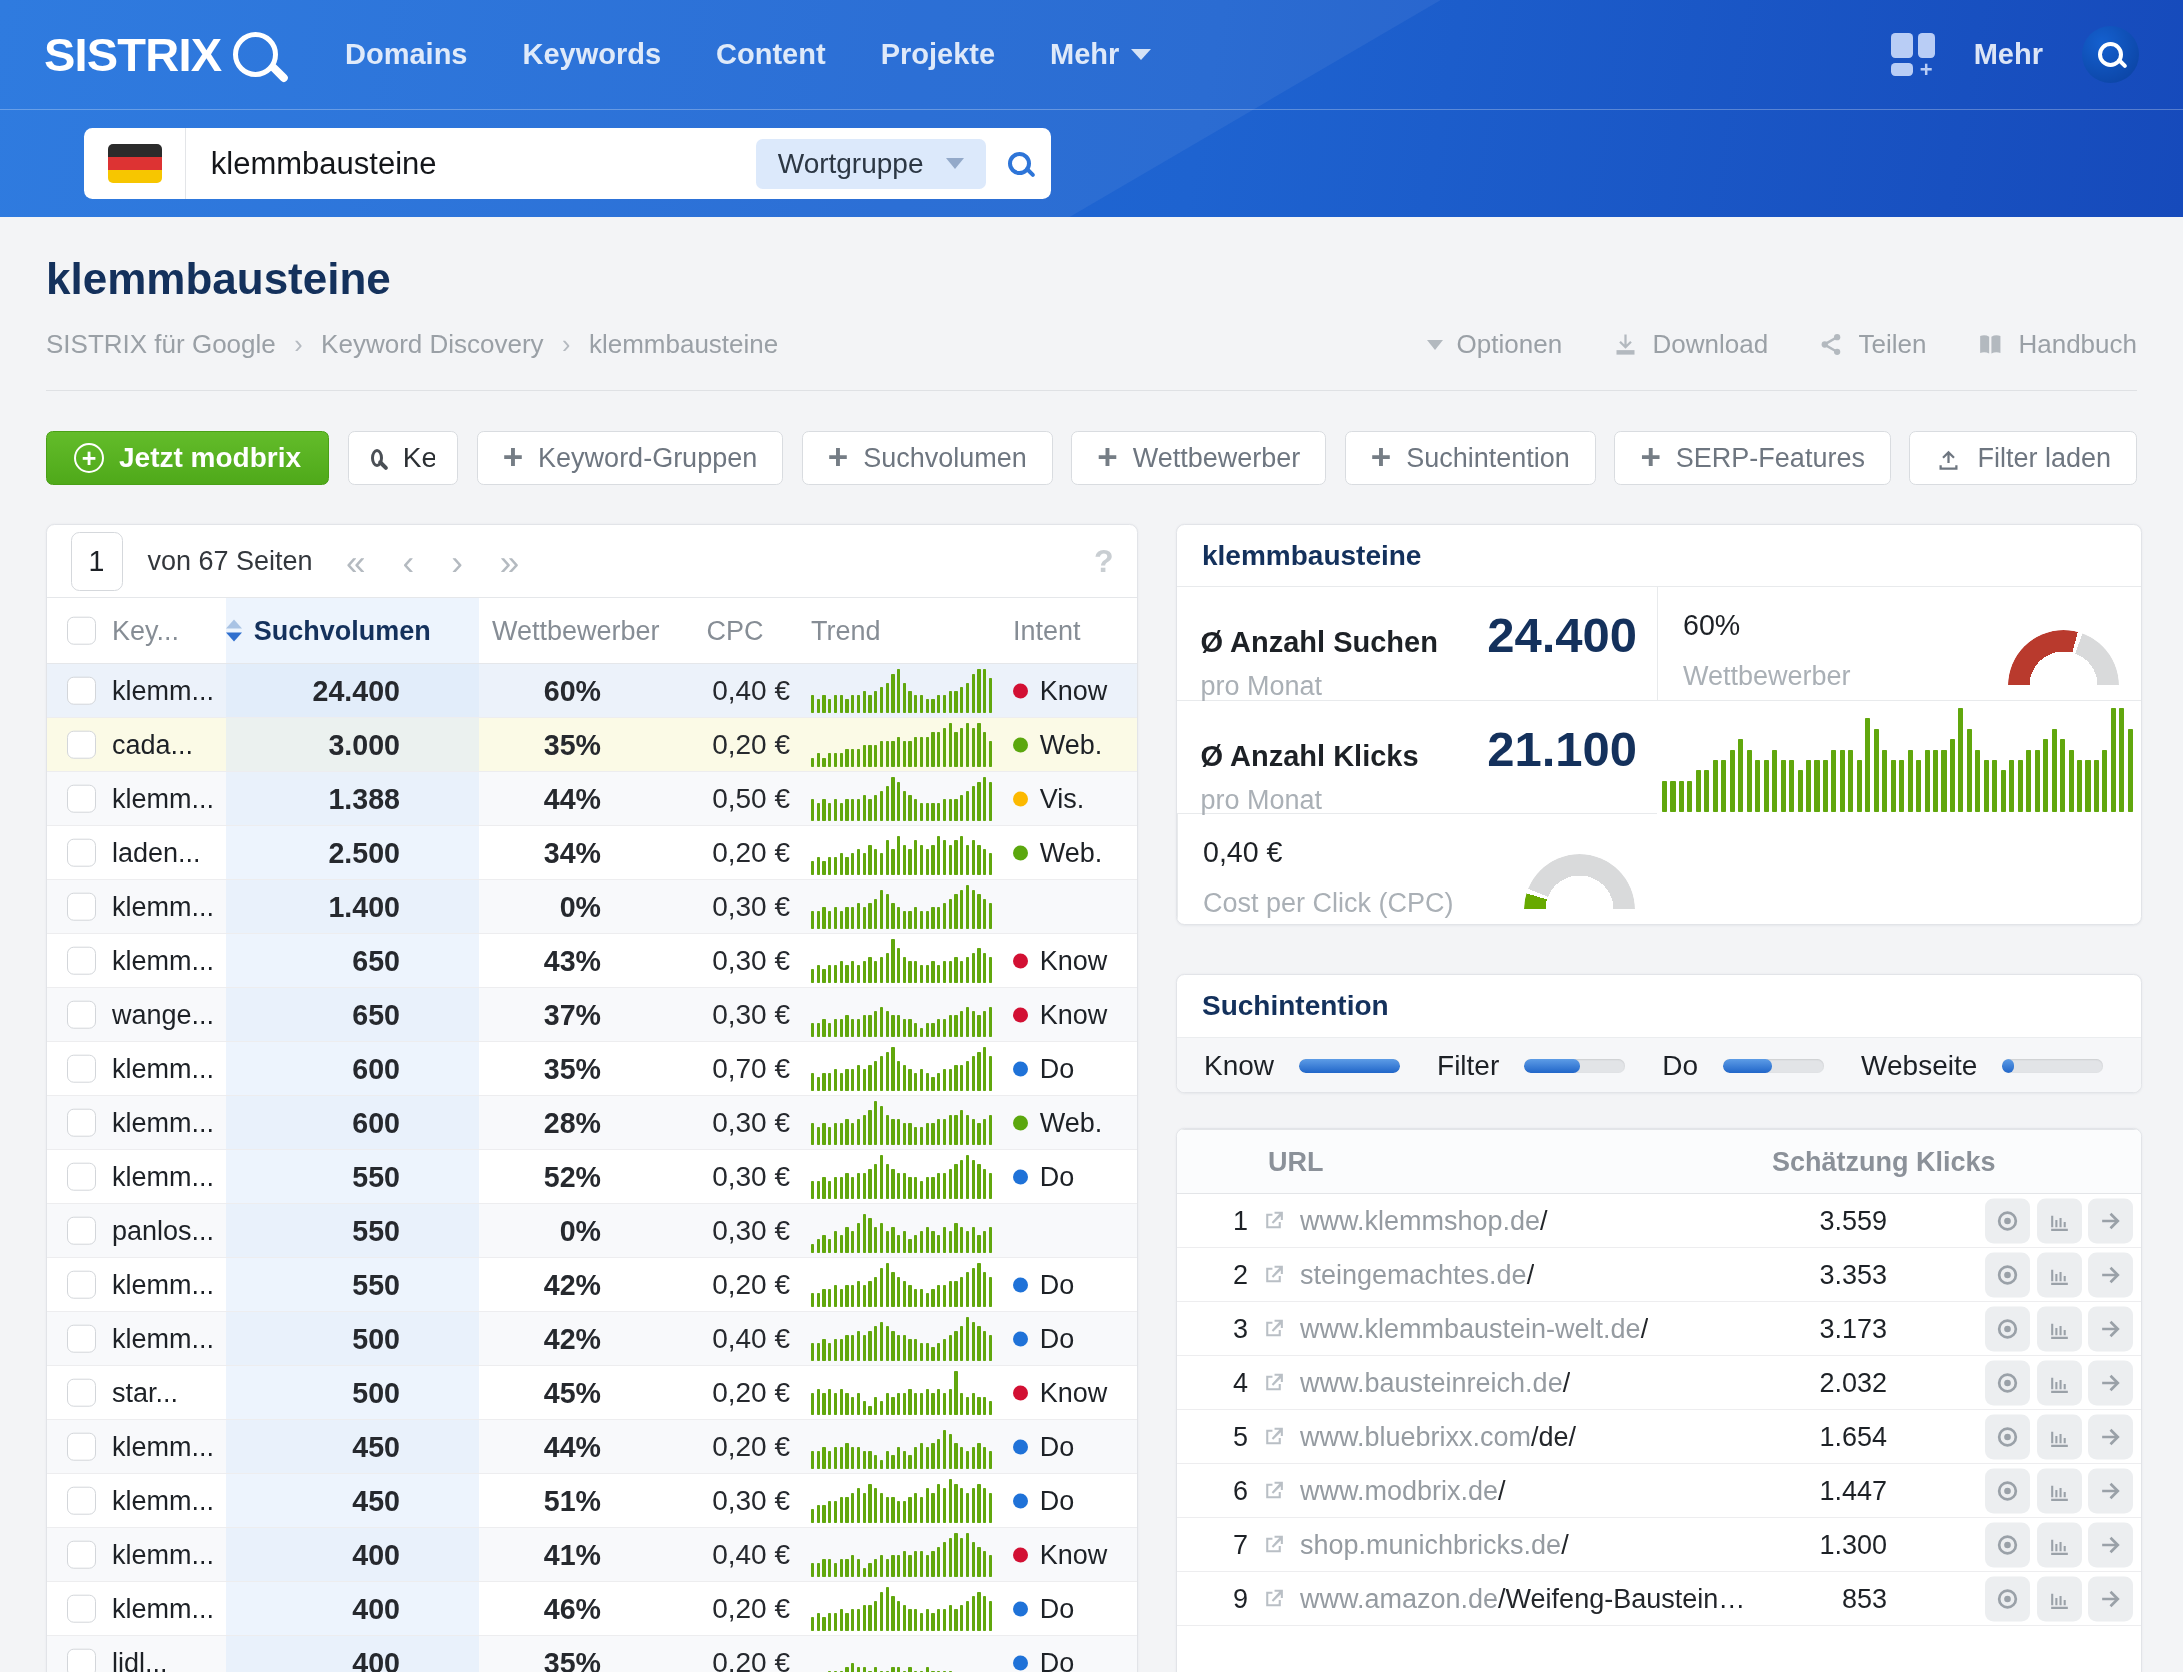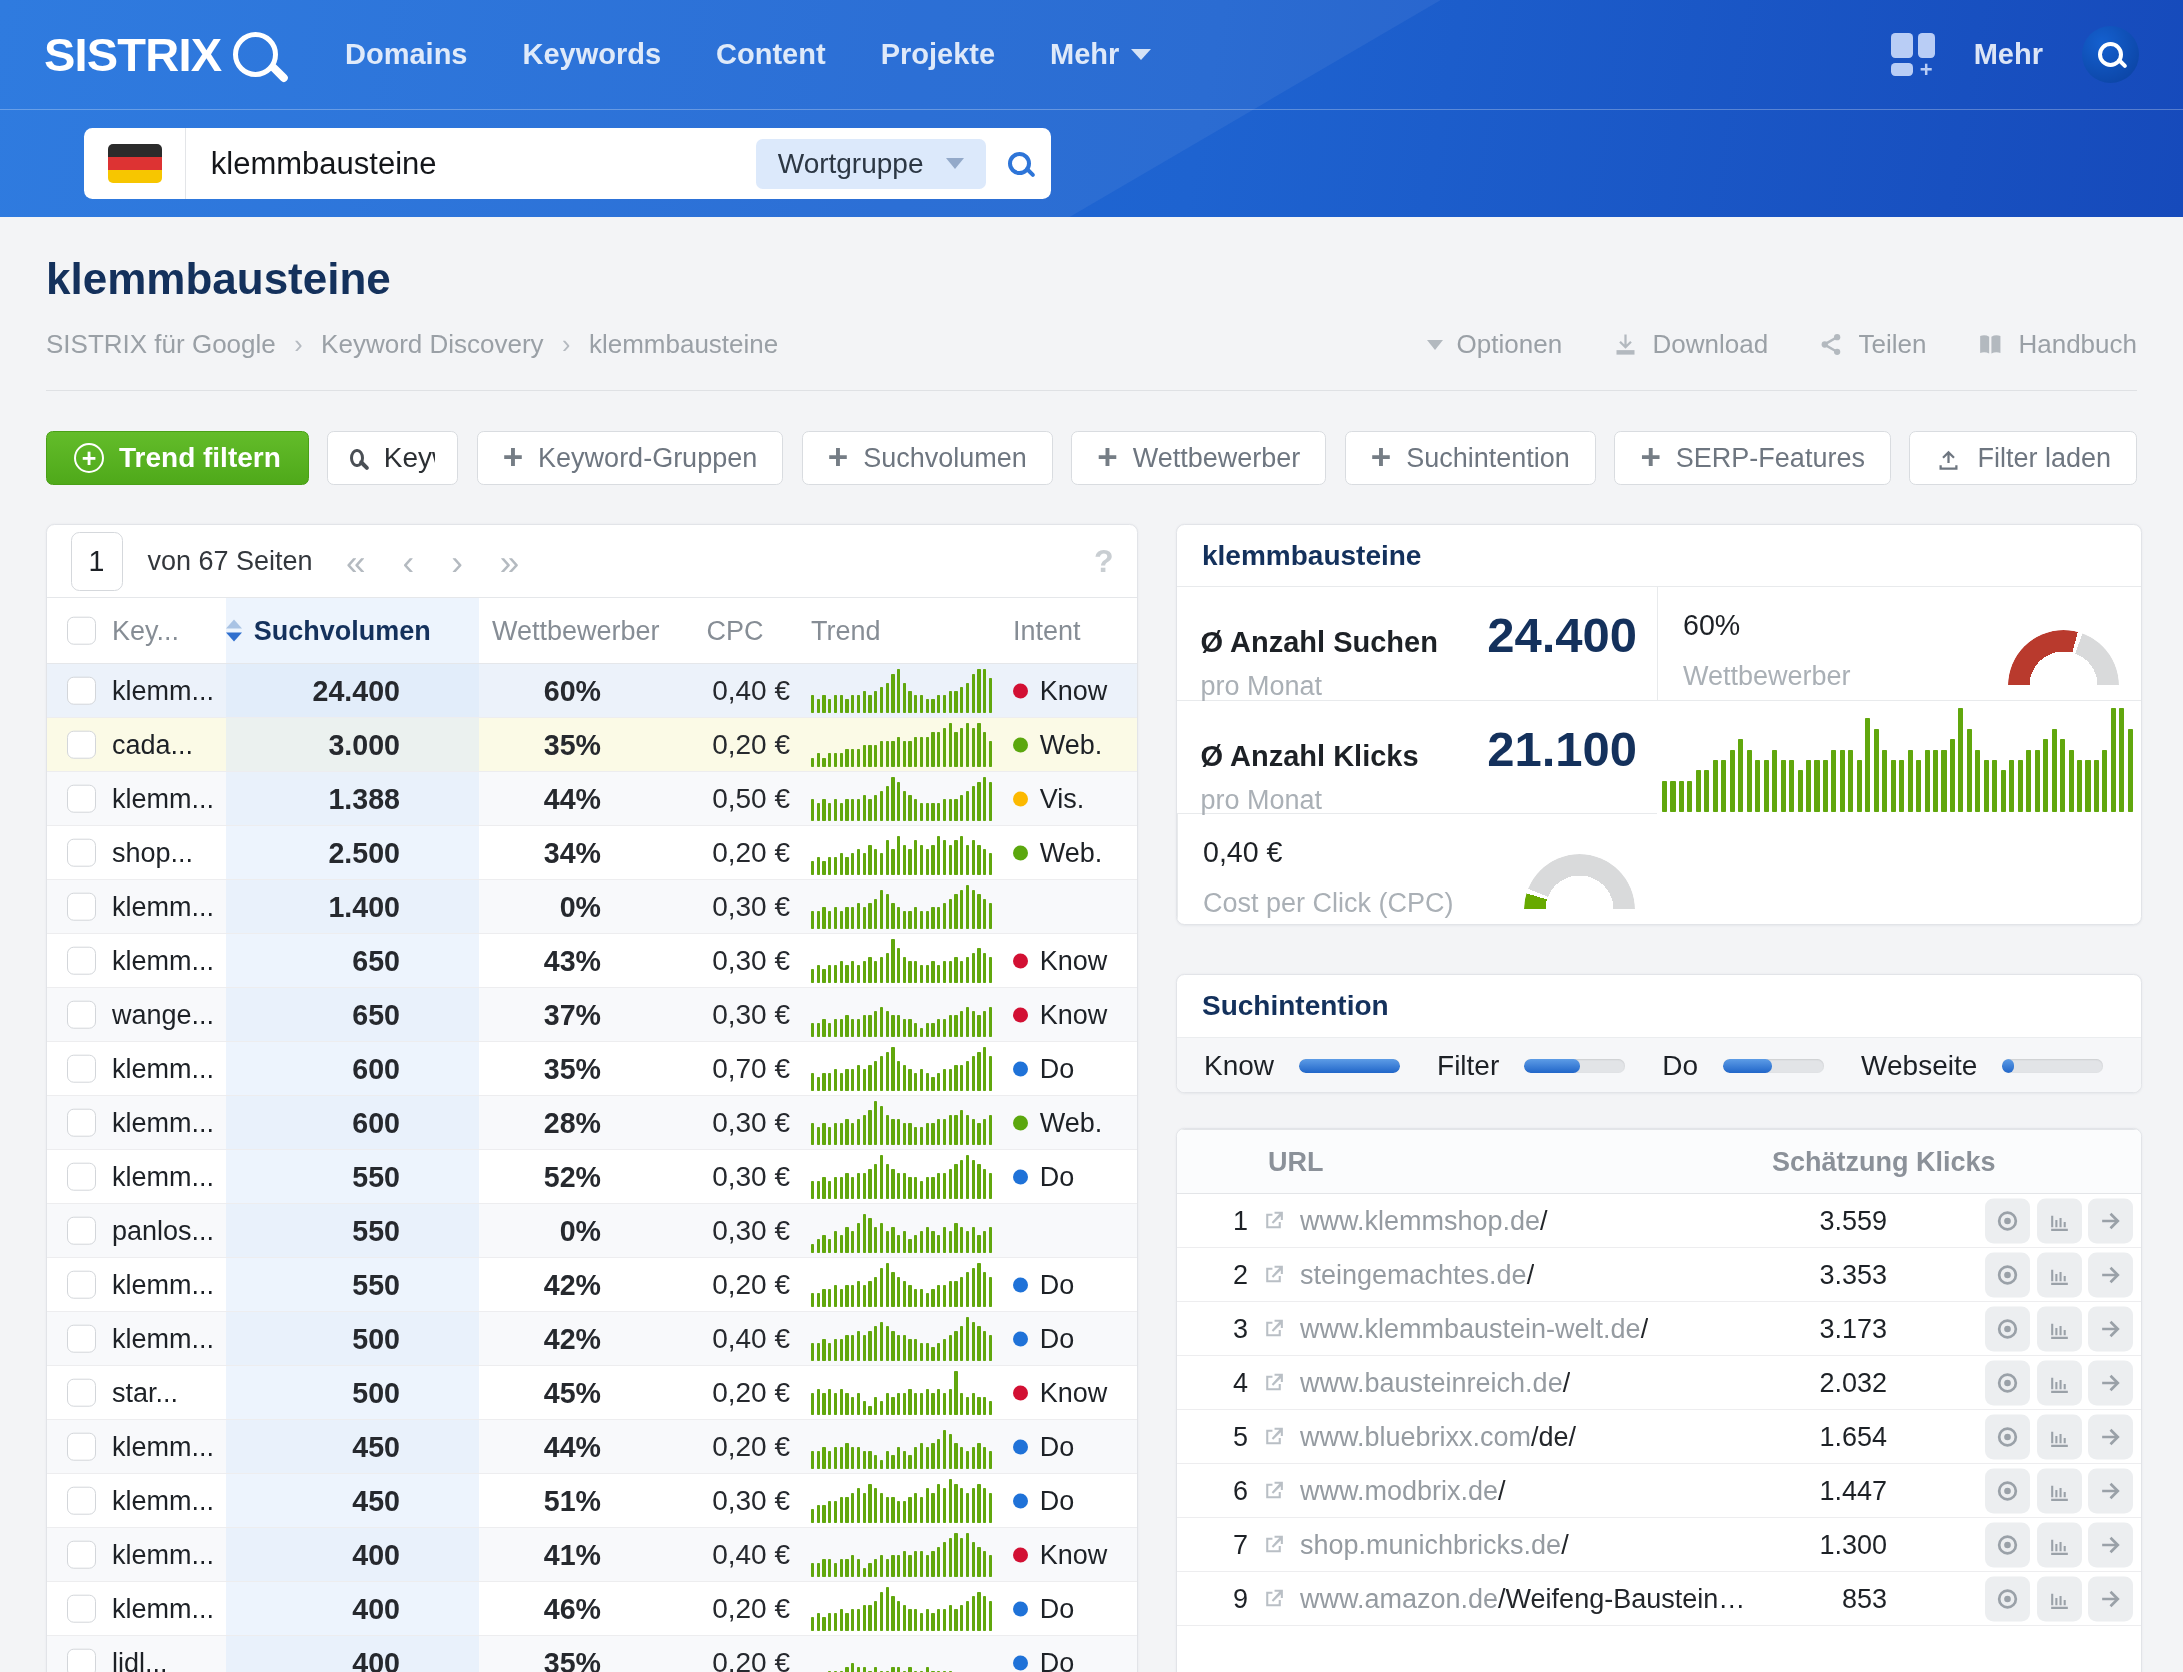--- a/index.html
+++ b/index.html
@@ -271,21 +271,21 @@
         <span>Handbuch</span>
       </span>
     </div>
   </div>
 
   <hr class="rule">
 
   <div class="filterrow">
     <button class="btn-green">
       <span class="plus-circle">+</span>
-      <span>Trend filtern</span>
+      <span>Jetzt modbrix</span>
     </button>
     <div class="kw-filter">
       <span class="mag"></span>
       <input placeholder="Keyword" style="">
     </div>
     <span id="filter-buttons" style="display:flex;gap:18.5px">
         <button class="btn-outline">
           <span class="plus">+</span>
           <span>Keyword-Gruppen</span>
         </button>
@@ -505,21 +505,21 @@
             <span class="cell c-intent">
               <span class="dot" style="background: rgb(252, 185, 0);"></span>
               <span>Vis.</span>
             </span>
           </div>
           <div class="trow">
             <span class="volstrip"></span>
             <span class="cell c-check">
               <span class="checkbox"></span>
             </span>
-            <span class="cell c-key">shop...</span>
+            <span class="cell c-key">laden...</span>
             <span class="cell c-volnum">2.500</span>
             <span class="cell c-volbar"><span class="pill"><i class="fill-blue" style="width: 31%;"></i></span></span>
             <span class="cell c-comp">34%</span>
             <span class="cell c-compbar"><span class="pill"><i class="fill-red" style="width: 34%;"></i></span></span>
             <span class="cell c-cpc">0,20 €</span>
             <span class="cell c-trend">
               <span class="sparkline">
                 <i style="height: 13.4px;"></i>
                 <i style="height: 17.6px;"></i>
                 <i style="height: 13.4px;"></i>

